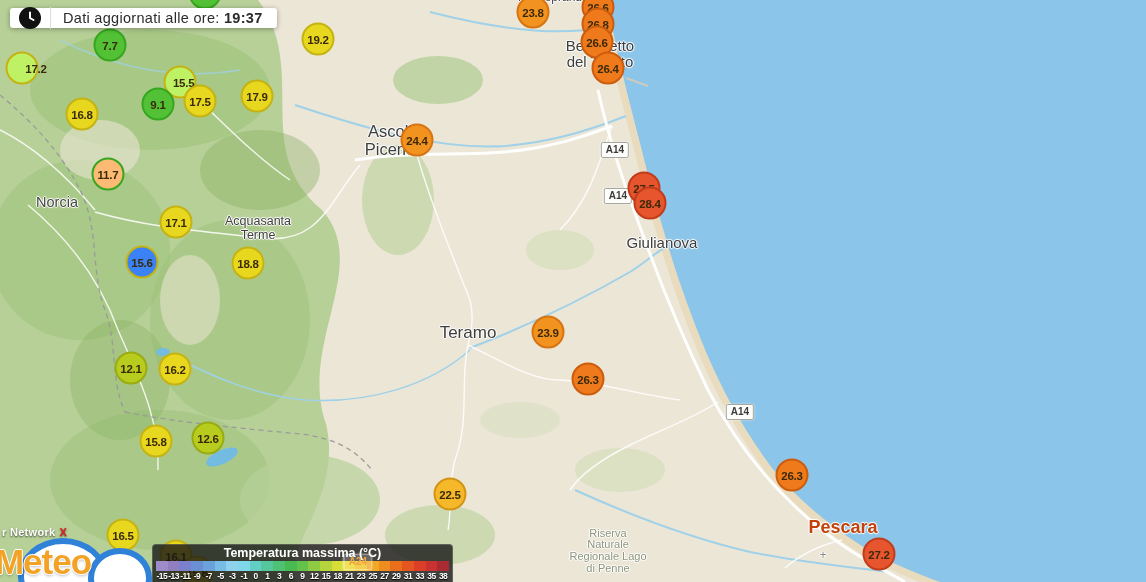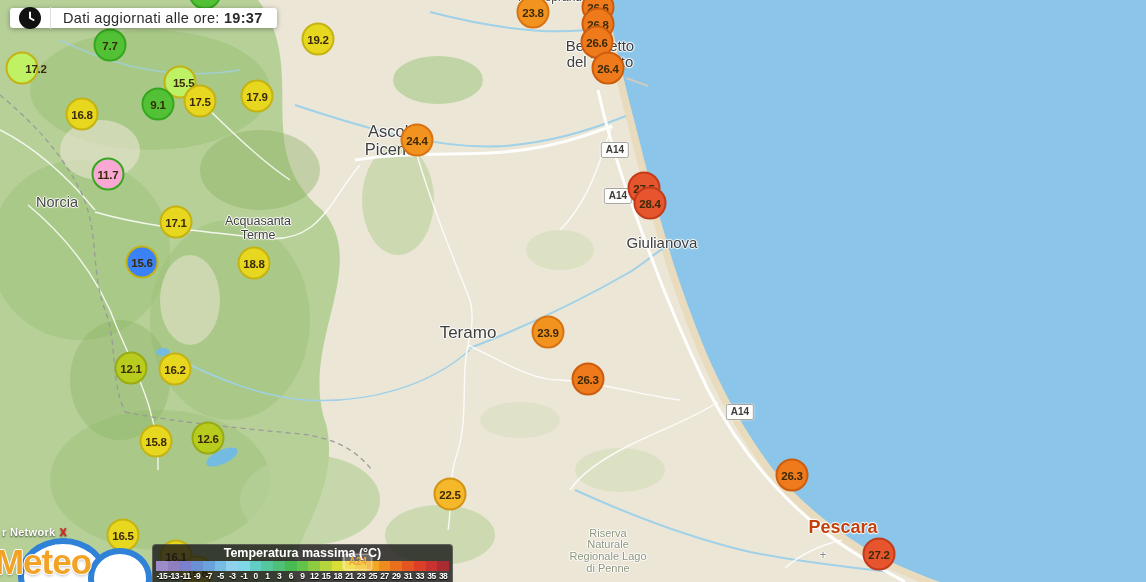--- a/index.html
+++ b/index.html
@@ -207,30 +207,30 @@
       </div>
       <div class="marker" style="left: 82px; top: 114px; background: rgb(232, 215, 31); border-color: rgb(196, 179, 19);">
         <span>16.8</span>
       </div>
       <div class="marker" style="left: 257px; top: 96px; background: rgb(232, 215, 31); border-color: rgb(196, 179, 19);">
         <span>17.9</span>
       </div>
       <div class="marker" style="left: 417px; top: 140px; background: rgb(243, 147, 31); border-color: rgb(215, 115, 17);">
         <span>24.4</span>
       </div>
-      <div class="marker" style="left: 108px; top: 174px; background: #f9a8d4; border-color: rgb(54, 166, 30);">
+      <div class="marker" style="left: 108px; top: 174px; background: #fdba74; border-color: rgb(54, 166, 30);">
         <span>11.7</span>
       </div>
       <div class="marker" style="left: 176px; top: 222px; background: rgb(232, 215, 31); border-color: rgb(196, 179, 19);">
         <span>17.1</span>
       </div>
       <div class="marker" style="left: 142px; top: 262px; background: #3b82f6; border-color: rgb(196, 179, 19);">
         <span>15.6</span>
       </div>
-      <div class="marker" style="left: 254px; top: 263px; background: rgb(232, 215, 31); border-color: rgb(196, 179, 19);">
+      <div class="marker" style="left: 248px; top: 263px; background: rgb(232, 215, 31); border-color: rgb(196, 179, 19);">
         <span>18.8</span>
       </div>
       <div class="marker" style="left: 644px; top: 188px; background: rgb(230, 85, 45); border-color: rgb(194, 60, 27);">
         <span>27.5</span>
       </div>
       <div class="marker" style="left: 650px; top: 203px; background: rgb(230, 85, 45); border-color: rgb(194, 60, 27);">
         <span>28.4</span>
       </div>
       <div class="marker" style="left: 548px; top: 332px; background: rgb(243, 147, 31); border-color: rgb(215, 115, 17);">
         <span>23.9</span>

